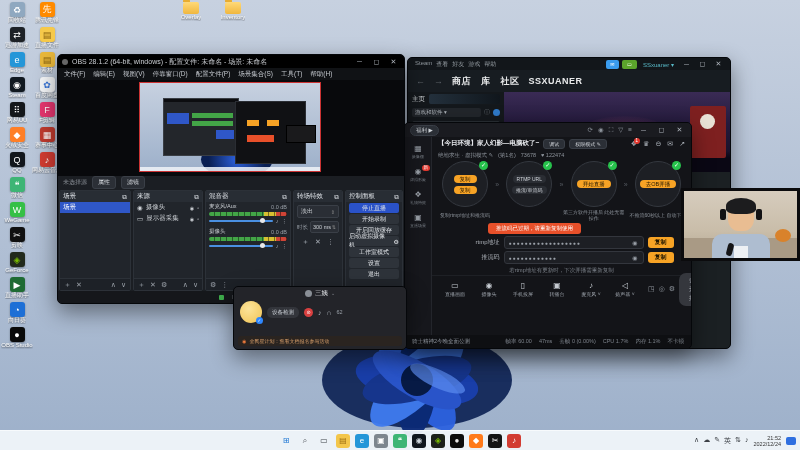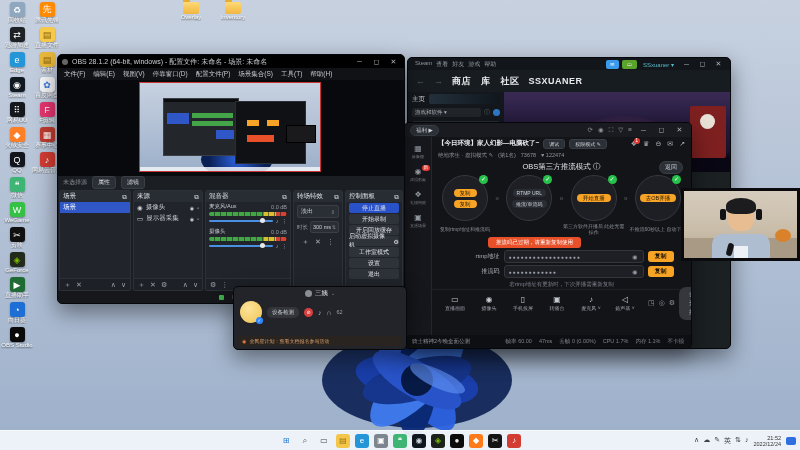--- a/index.html
+++ b/index.html
@@ -324,24 +324,20 @@
             
           </span>
         </span>
     </div>
     <div class="flex" style="height:10px;padding:0 6px;gap:5px;">
       <span style="font-size:5.5px;color:#8d939b;">绝地求生 · 虚拟模式 ✎</span>
       <span style="font-size:5.5px;color:#8d939b;">(第1名)</span>
       <span style="font-size:5.5px;color:#8d939b;">73678</span>
       <span style="font-size:5.5px;color:#8d939b;">♥ 122474</span>
     </div>
-    <div class="flex" style="height:14px;justify-content:center;position:relative;">
-      <span style="font-size:7.5px;color:#dfe2e6;">OBS第三方推流模式 ⓘ</span>
-      <span class="pill" style="position:absolute;right:8px;border-radius:8px;font-size:6px;">返回</span>
-    </div>
 
     <div class="flex" style="height:48px;justify-content:space-between;padding:0 10px;">
       <div class="node">
         <span class="opill">复制</span>
         <span class="opill">复制</span>
         <span class="chk">✓</span>
       </div>
       <span style="color:#555a61;font-size:7px;">»</span>
       <div class="node">
         <span class="dpill">RTMP URL</span>

